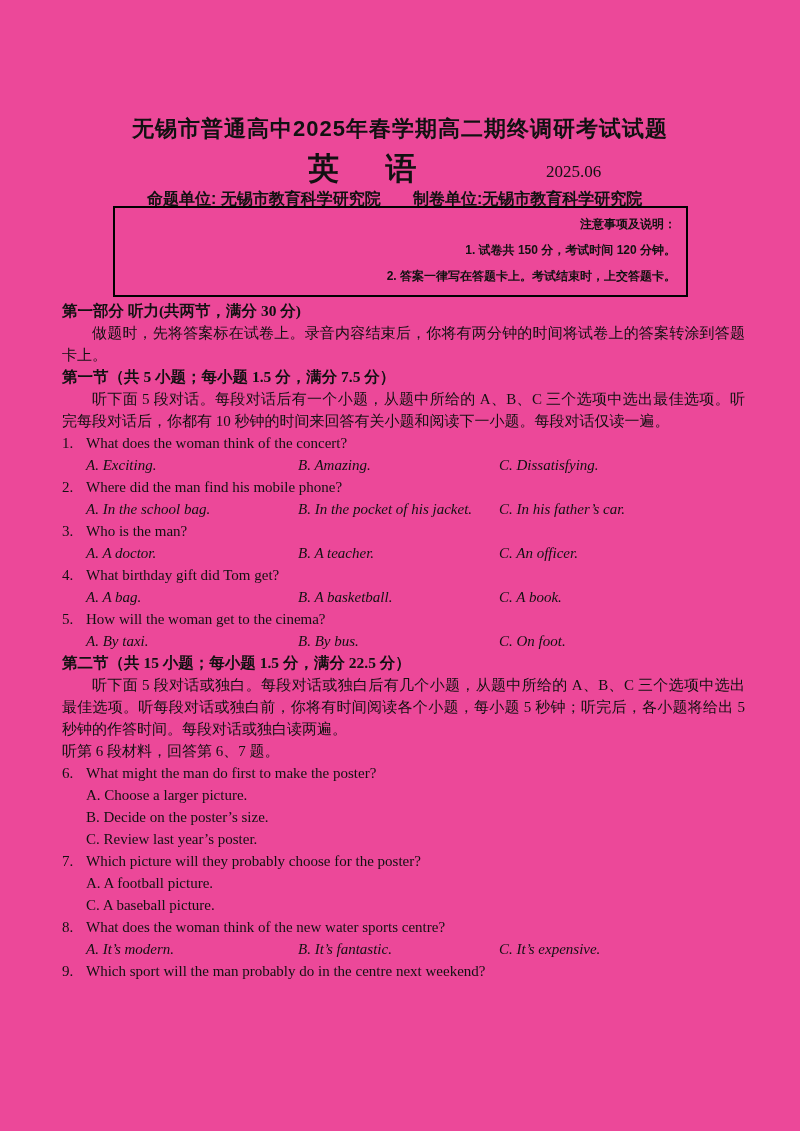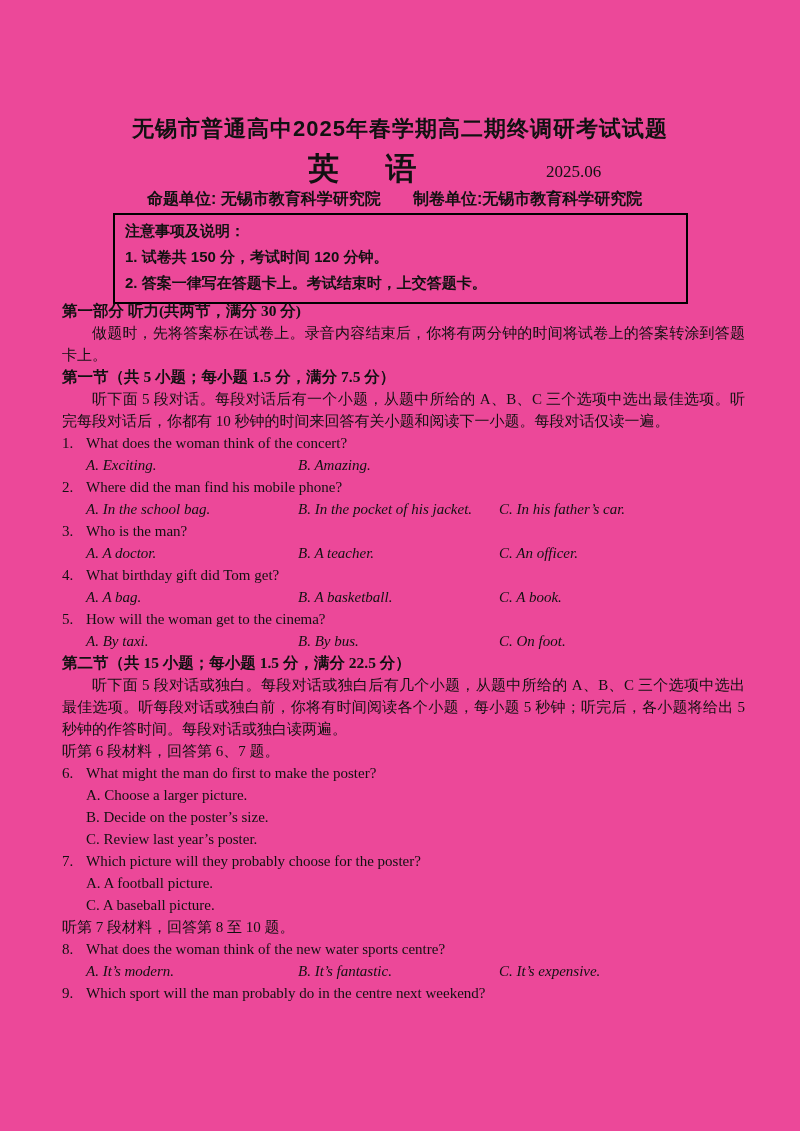--- a/index.html
+++ b/index.html
@@ -23,24 +23,24 @@
   .exam-date { position:absolute; top:162px; left:546px; font-size:17px; }
   .unit-setter, .unit-maker {
     position:absolute; top:189px;
     font-family:"Liberation Sans","DejaVu Sans",sans-serif;
     font-weight:bold; font-size:16px;
   }
   .unit-setter { left:147px; }
   .unit-maker  { left:413px; }
   
   .notice-box {
-    position:absolute; top:213px; left:113px; width:551px;
+    position:absolute; top:206px; left:113px; width:551px;
     border:2px solid #000; padding:3px 10px 6px 10px;
     font-family:"Liberation Sans","DejaVu Sans",sans-serif;
-    font-weight:bold; font-size:15px; line-height:26px;
+    font-weight:bold; font-size:12px; line-height:26px;text-align:right;
   }
   .notice-box p { margin:0; }
   
   .body {
     position:absolute; top:300px; left:62px; width:683px;
     font-size:15px; line-height:22px;
   }
   .body p { margin:0; }
   .bold-line { font-weight:bold; font-size:15.5px; }
   .para { text-align:justify; text-indent:30px; }
@@ -78,20 +78,21 @@
     <p class="bold-line">第一节（共 5 小题；每小题 1.5 分，满分 7.5 分）</p>
     <p class="para">听下面 5 段对话。每段对话后有一个小题，从题中所给的 A、B、C 三个选项中选出最佳选项。听完每段对话后，你都有 10 秒钟的时间来回答有关小题和阅读下一小题。每段对话仅读一遍。</p>
 
     <div class="q-line">
       <span class="q-num">1.</span>
       <span class="q-text">What does the woman think of the concert?</span>
     </div>
     <div class="opt-row">
       <span class="opt-a">A. Exciting.</span>
       <span class="opt-b">B. Amazing.</span>
+      <span class="opt-c">C. Dissatisfying.</span>
     </div>
 
     <div class="q-line">
       <span class="q-num">2.</span>
       <span class="q-text">Where did the man find his mobile phone?</span>
     </div>
     <div class="opt-row">
       <span class="opt-a">A. In the school bag.</span>
       <span class="opt-b">B. In the pocket of his jacket.</span>
       <span class="opt-c">C. In his father’s car.</span>
@@ -139,21 +140,20 @@
     <div class="opt-stack">B. Decide on the poster’s size.</div>
     <div class="opt-stack">C. Review last year’s poster.</div>
 
     <div class="q-line">
       <span class="q-num">7.</span>
       <span class="q-text">Which picture will they probably choose for the poster?</span>
     </div>
     <div class="opt-stack">A. A football picture.</div>
     <div class="opt-stack">C. A baseball picture.</div>
 
-    <p>听第 7 段材料，回答第 8 至 10 题。</p>
 
     <div class="q-line">
       <span class="q-num">8.</span>
       <span class="q-text">What does the woman think of the new water sports centre?</span>
     </div>
     <div class="opt-row">
       <span class="opt-a">A. It’s modern.</span>
       <span class="opt-b">B. It’s fantastic.</span>
       <span class="opt-c">C. It’s expensive.</span>
     </div>

